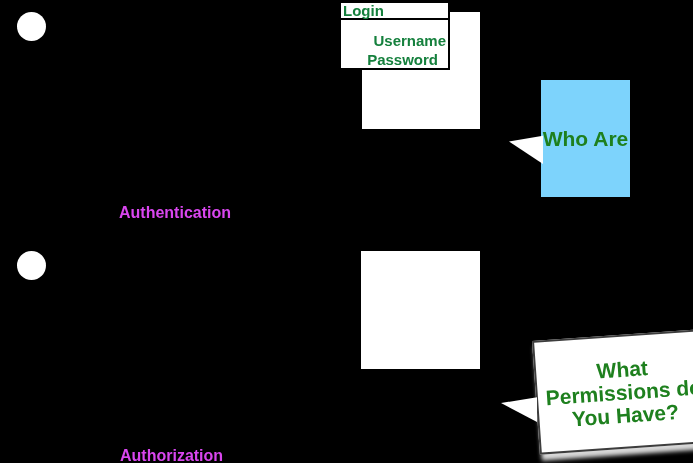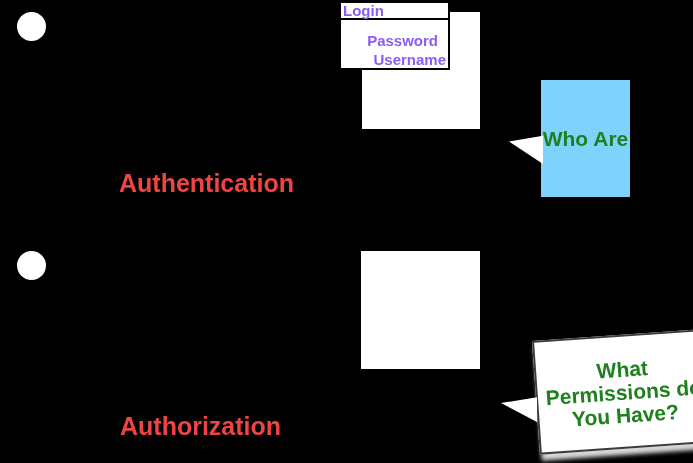--- a/index.html
+++ b/index.html
@@ -6,31 +6,31 @@
   .canvas{
     position:relative;width:693px;height:463px;background:#000;overflow:hidden;
     font-family:"Liberation Sans","DejaVu Sans",sans-serif;
   }
   .abs{position:absolute;}
   
   .actor-head{width:29px;height:29px;border-radius:50%;background:#fff;}
   .head-1{left:17px;top:12px;}
   .head-2{left:17px;top:251px;}
   
-  .section-label{color:#ef4444;font-weight:bold;font-size:25px;line-height:21px;white-space:nowrap;}
+  .section-label{color:#d946ef;font-weight:bold;font-size:16px;line-height:21px;white-space:nowrap;margin-top:29px;}
   .label-1{left:119px;top:173px;}
   .label-2{left:120px;top:416px;}
   
   .screen{background:#fff;z-index:2;}
   .screen-1{left:362px;top:12px;width:118px;height:117px;}
   .screen-2{left:361px;top:251px;width:119px;height:118px;}
   
   .login-window{
     left:339px;top:1px;width:111px;height:69px;background:#fff;
-    border:2px solid #000;box-sizing:border-box;z-index:3;color:#8b5cf6;font-weight:bold;
+    border:2px solid #000;box-sizing:border-box;z-index:3;color:#15803d;font-weight:bold;
   }
   .login-title{font-size:15px;line-height:15px;padding-left:2px;border-bottom:2px solid #000;height:15px;}
   .login-body{padding-top:11px;font-size:15px;}
   .login-field{text-align:right;line-height:19px;}
   .field-username{padding-right:2px;}
   .field-password{padding-right:10px;}
   
   .bubble-1{
     left:541px;top:80px;width:89px;height:117px;background:#7dd3fc;z-index:2;
     display:flex;align-items:center;justify-content:center;text-align:center;
@@ -62,22 +62,22 @@
 
 <div class="canvas">
 
   <div class="abs actor-head head-1"></div>
 
   <div class="abs screen screen-1"></div>
 
   <div class="abs login-window">
     <div class="login-title">Login</div>
     <div class="login-body">
+      <div class="login-field field-username">Username</div>
       <div class="login-field field-password">Password</div>
-      <div class="login-field field-username">Username</div>
     </div>
   </div>
 
   <div class="abs bubble-1">
     <div class="bubble-text">
       <div>Who Are</div>
     </div>
   </div>
   <div class="abs tail-1"></div>
 

